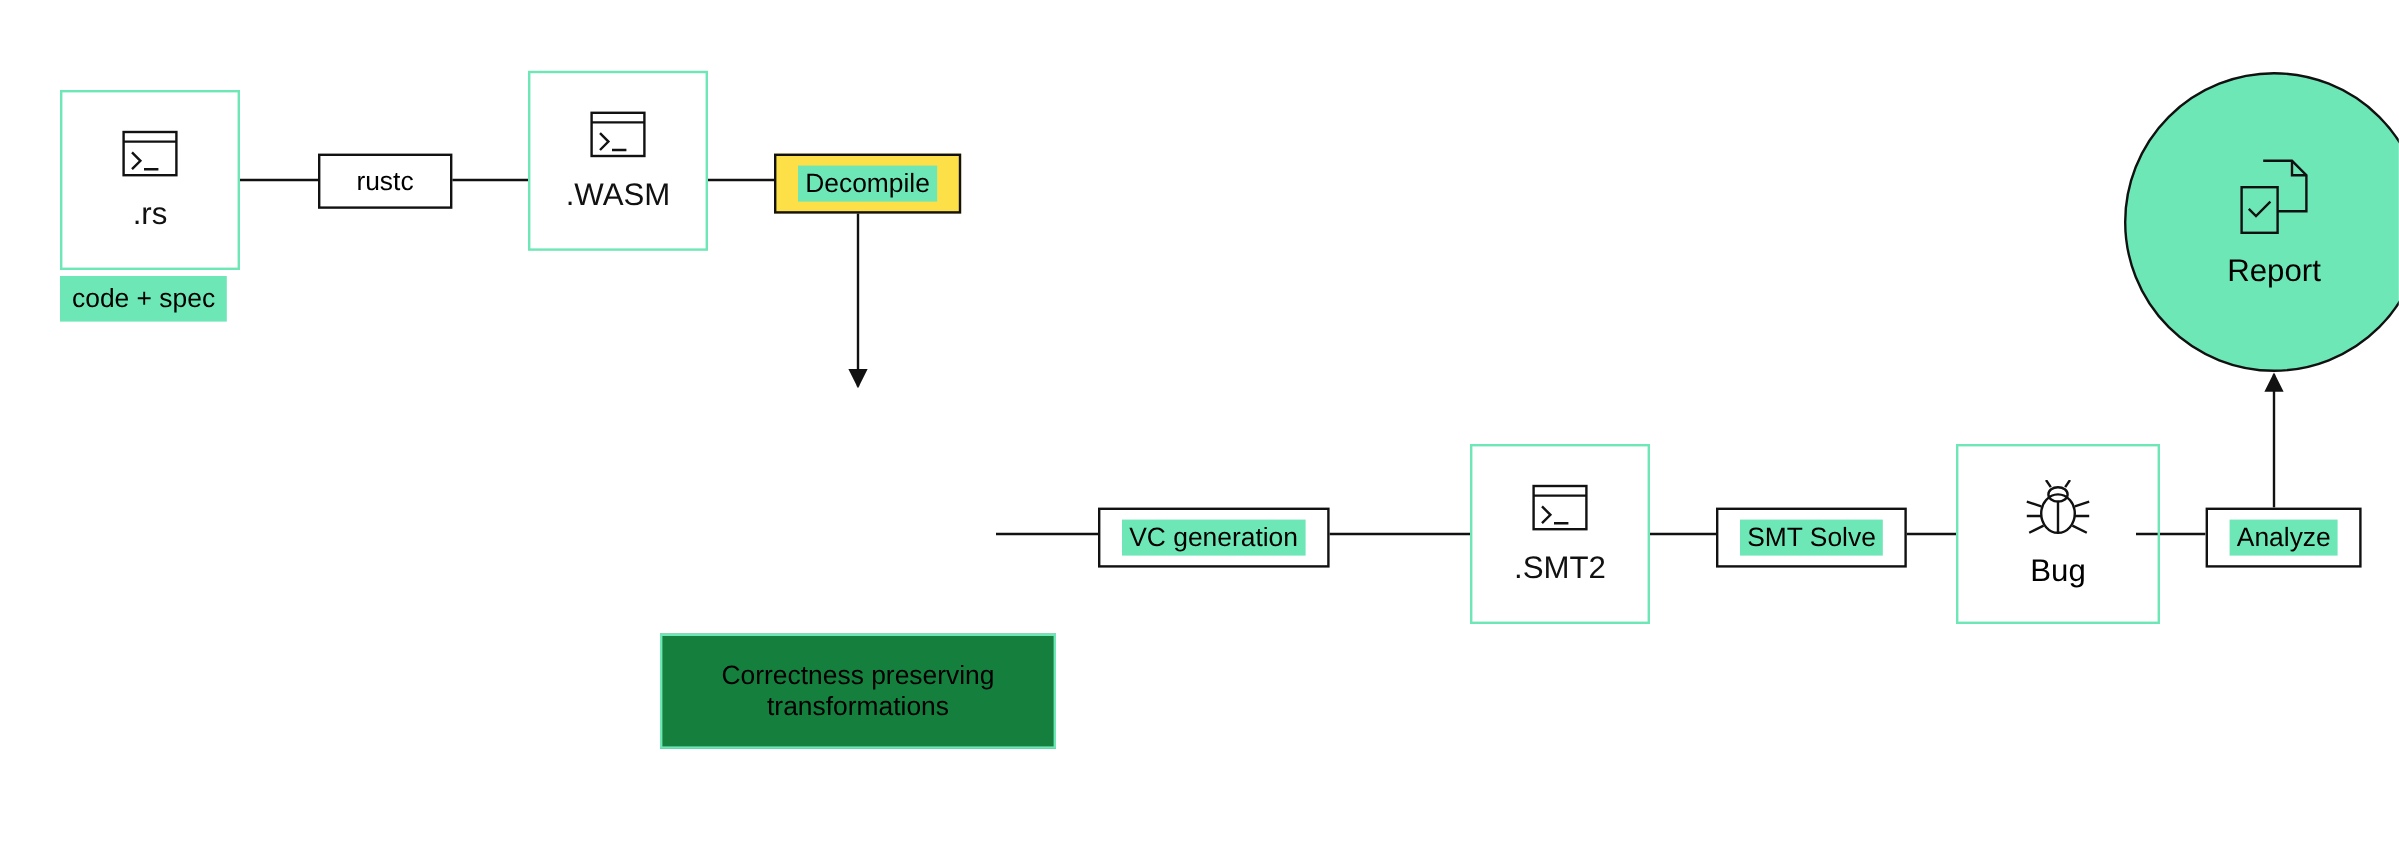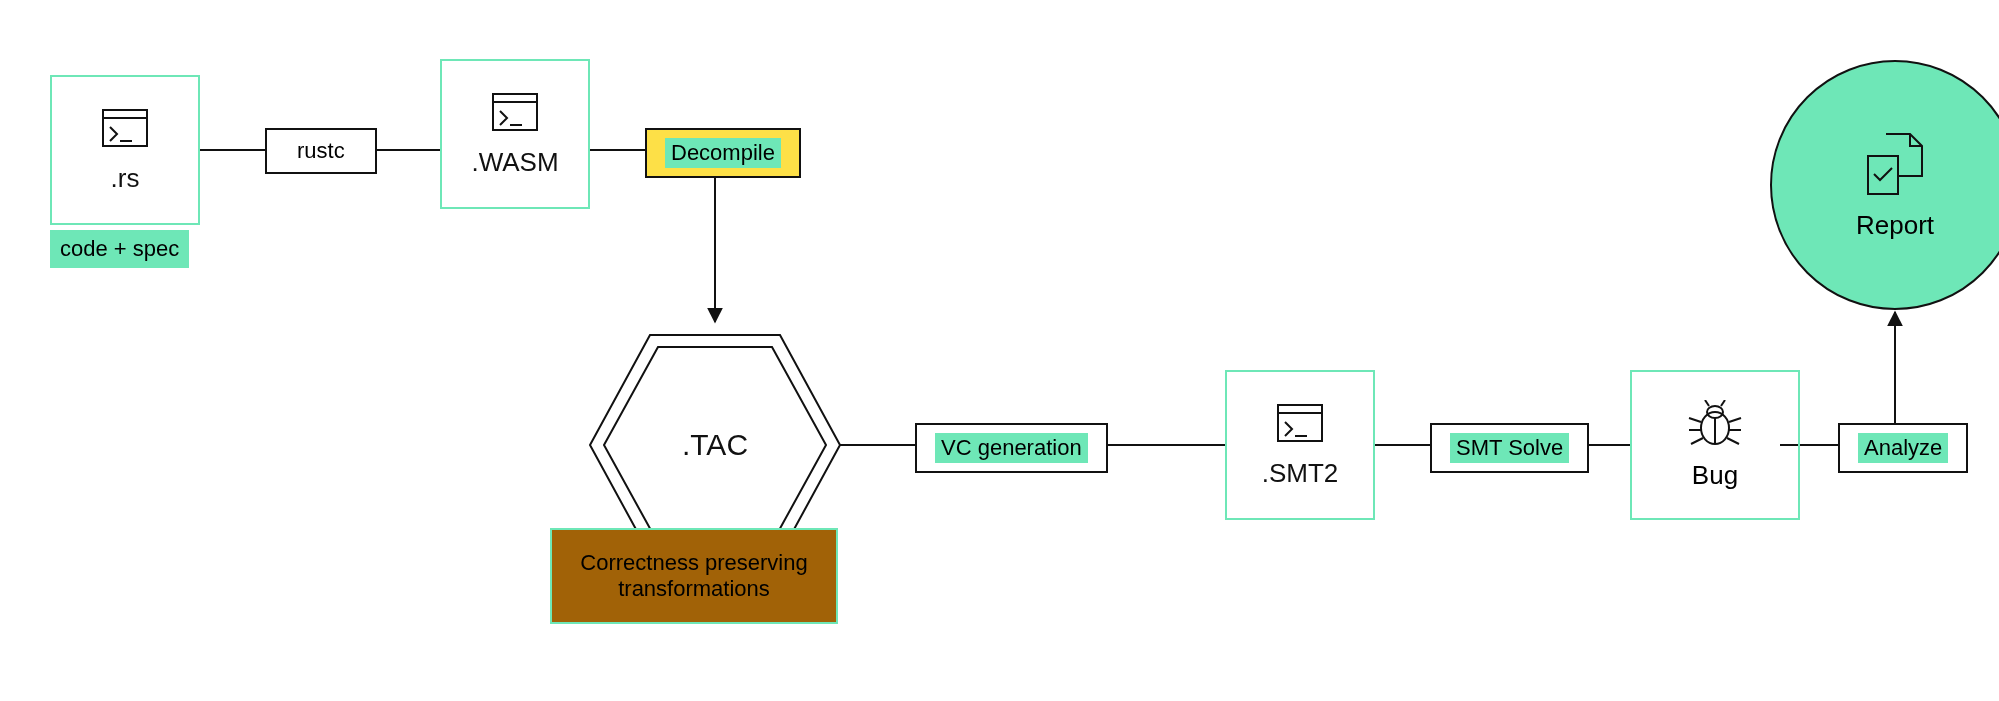--- a/index.html
+++ b/index.html
@@ -8,21 +8,21 @@
   .abs { position: absolute; }
   .green-border { border: 2px solid #6ee7b7; }
   .file-box { width: 150px; height: 150px; display: flex; flex-direction: column; align-items: center; justify-content: center; gap: 14px; background: #fff; }
   .file-ext { font-size: 26px; color: #111; }
   .chip { border: 2px solid #111; background: #fff; padding: 8px 30px; font-size: 22px; display: flex; align-items: center; justify-content: center; }
   .chip-green { border: 2px solid #111; padding: 8px 18px; font-size: 22px; display: flex; align-items: center; justify-content: center; }
   .chip-green span { background: #6ee7b7; padding: 2px 6px; }
   .badge { background: #6ee7b7; font-size: 22px; padding: 6px 10px; display: inline-block; }
   .hexagon-wrap { width: 260px; height: 240px; position: relative; display:flex;align-items:center;justify-content:center; }
   .hex-label { font-size: 30px; color: #111; position:absolute; }
-  .tac-note { width: 288px; text-align: center; font-size: 22px; padding: 20px 28px; background:#a16207;}
+  .tac-note { width: 330px; text-align: center; font-size: 22px; padding: 20px 28px; background:#15803d;}
   .bug-box { width: 170px; height: 150px; display: flex; flex-direction: column; align-items: center; justify-content: center; gap: 10px; }
   .bug-label { font-size: 26px; }
   .report-circle { width: 250px; height: 250px; border-radius: 50%; background: #6ee7b7; border: 2px solid #111; display:flex;flex-direction:column;align-items:center;justify-content:center;gap:10px;}
   .report-label { font-size: 26px; }
   svg.conn { position:absolute; overflow:visible; pointer-events:none; }
 </style>
 </head>
 <body>
 
 <div class="canvas">
@@ -77,27 +77,20 @@
       <polyline points="10,20 17,27 10,34" fill="none" stroke="#111" stroke-width="2"></polyline>
       <line x1="20" y1="34" x2="32" y2="34" stroke="#111" stroke-width="2"></line>
     </svg>
     <div class="file-ext">.WASM</div>
   </div>
 
   <div class="abs chip-green" style="left:645px; top:128px; background:#fde047;">
     <span>Decompile</span>
   </div>
 
-  <div class="abs hexagon-wrap" style="left:585px; top:325px;">
-    <svg width="260" height="240">
-      <polygon points="65,10 195,10 255,120 195,230 65,230 5,120" fill="#fff" stroke="#111" stroke-width="2"></polygon>
-      <polygon points="73,22 187,22 241,120 187,218 73,218 19,120" fill="#fff" stroke="#111" stroke-width="2"></polygon>
-    </svg>
-    <div class="hex-label">.TAC</div>
-  </div>
 
   <div class="abs green-border tac-note" style="left:550px; top:528px;">
     <span>Correctness preserving transformations</span>
   </div>
 
   <div class="abs chip-green" style="left:915px; top:423px; background:#fff;">
     <span>VC generation</span>
   </div>
 
   <div class="abs file-box green-border" style="left:1225px; top:370px;">

